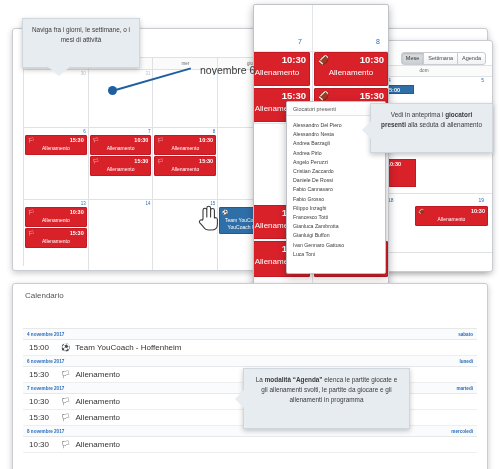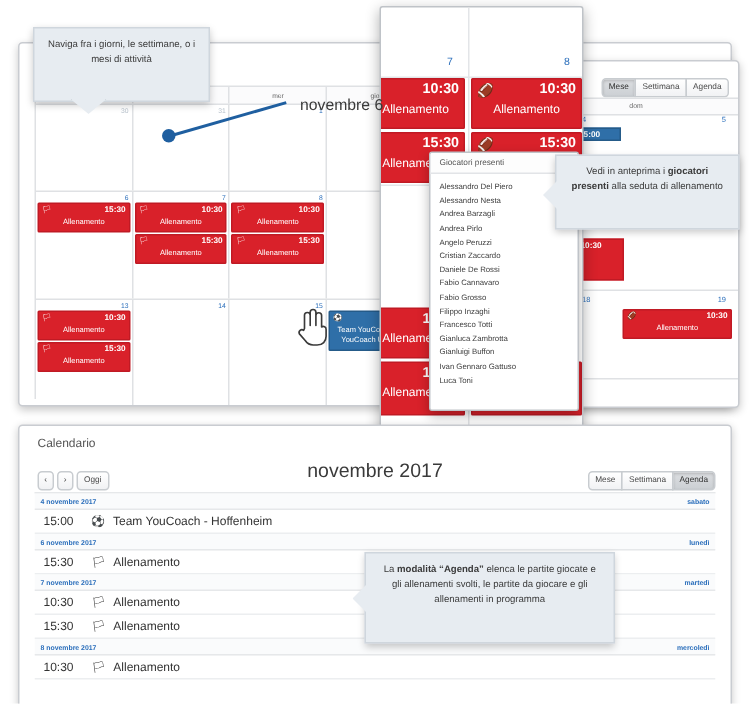--- a/index.html
+++ b/index.html
@@ -436,29 +436,20 @@
         </ul>
     </div>
   </div>
 
   <svg id="cursor" viewBox="0 0 22 26">
     <path d="M7 14 V5.2 a1.9 1.9 0 0 1 3.8 0 V12 V3.2 a1.9 1.9 0 0 1 3.8 0 V12 V5.4 a1.9 1.9 0 0 1 3.8 0 V13 a1.9 1.9 0 0 1 3 1.6 v4.6 c0 3.4-2.3 5.8-6 5.8 h-2.6 c-2.6 0-4-1-5.2-2.8 L3.6 17.6 a1.9 1.9 0 0 1 2.8-2.4 z" fill="#ffffff" stroke="#3a3a3a" stroke-width="1.1" stroke-linejoin="round"></path>
   </svg>
 
   <div class="panel" id="agenda">
     <div class="ag-label">Calendario</div>
-    <div class="ag-toolbar">
-      <div class="navgrp" style="top:2px;">
-        <span class="btn sm">‹</span><span class="btn sm">›</span><span class="btn">Oggi</span>
-      </div>
-      <div class="viewgrp" style="top:2px;right:10px;">
-        <span class="btn">Mese</span><span class="btn">Settimana</span><span class="btn active">Agenda</span>
-      </div>
-      <div class="ag-title" style="top:0;">novembre 2017</div>
-    </div>
     <div class="ag-list" id="agenda-host">
         <div class="ag-datehdr">
           <span>4 novembre 2017</span>
           <span>sabato</span>
         </div>
         <div class="ag-row">
           <span class="ag-time">15:00</span>
           <span class="ag-ico">⚽</span>
           <span class="ag-name">Team YouCoach - Hoffenheim</span>
         </div>

